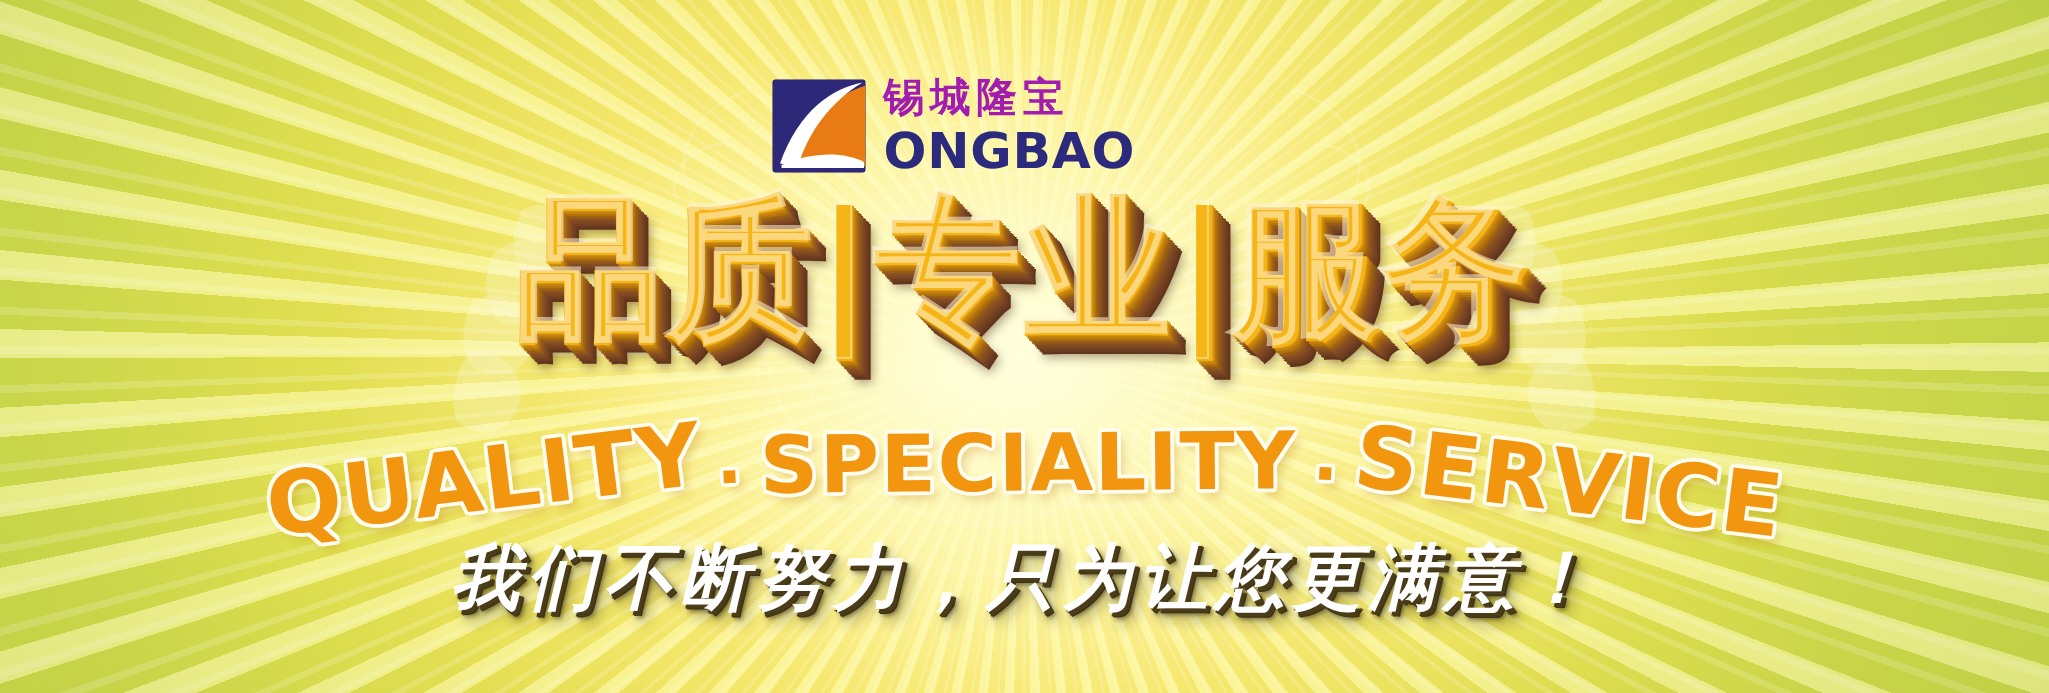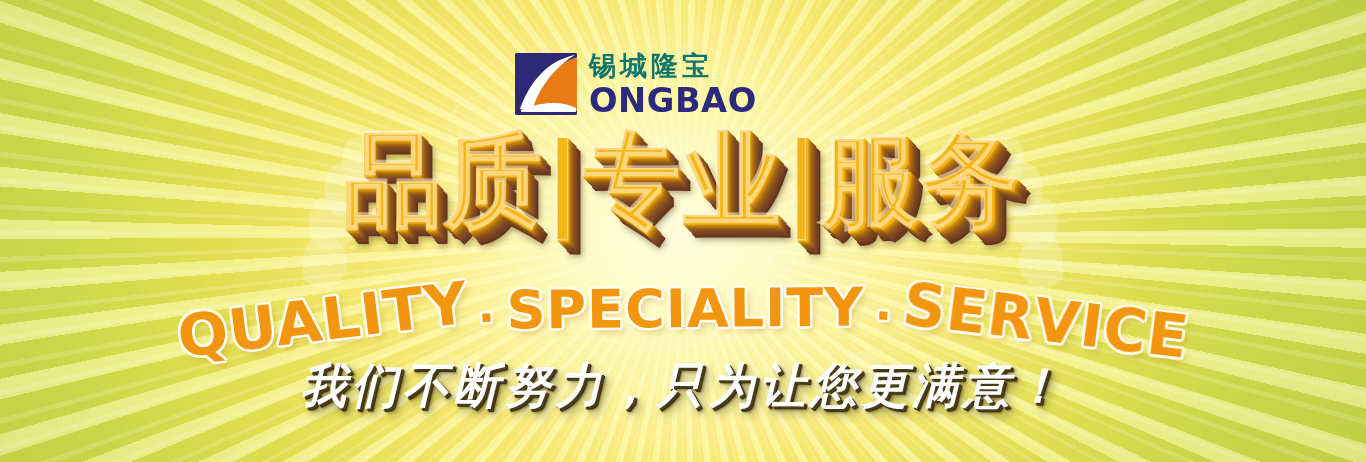--- a/index.html
+++ b/index.html
@@ -119,21 +119,21 @@
   }
   .logo-mark svg { display: block; }
   .logo-words {
     margin-left: 12px;
     line-height: 1;
   }
   .logo-cn {
     font-family: "DejaVu Sans", "Liberation Sans", sans-serif;
     font-size: 27px;
     font-weight: bold;
-    color: #0f766e;
+    color: #a21caf;
     letter-spacing: 4px;
     display: block;
     height: 30px;
   }
   .logo-en {
     font-family: "DejaVu Sans", "Liberation Sans", sans-serif;
     font-size: 33px;
     font-weight: bold;
     color: #2c2a7d;
     letter-spacing: 0.5px;

